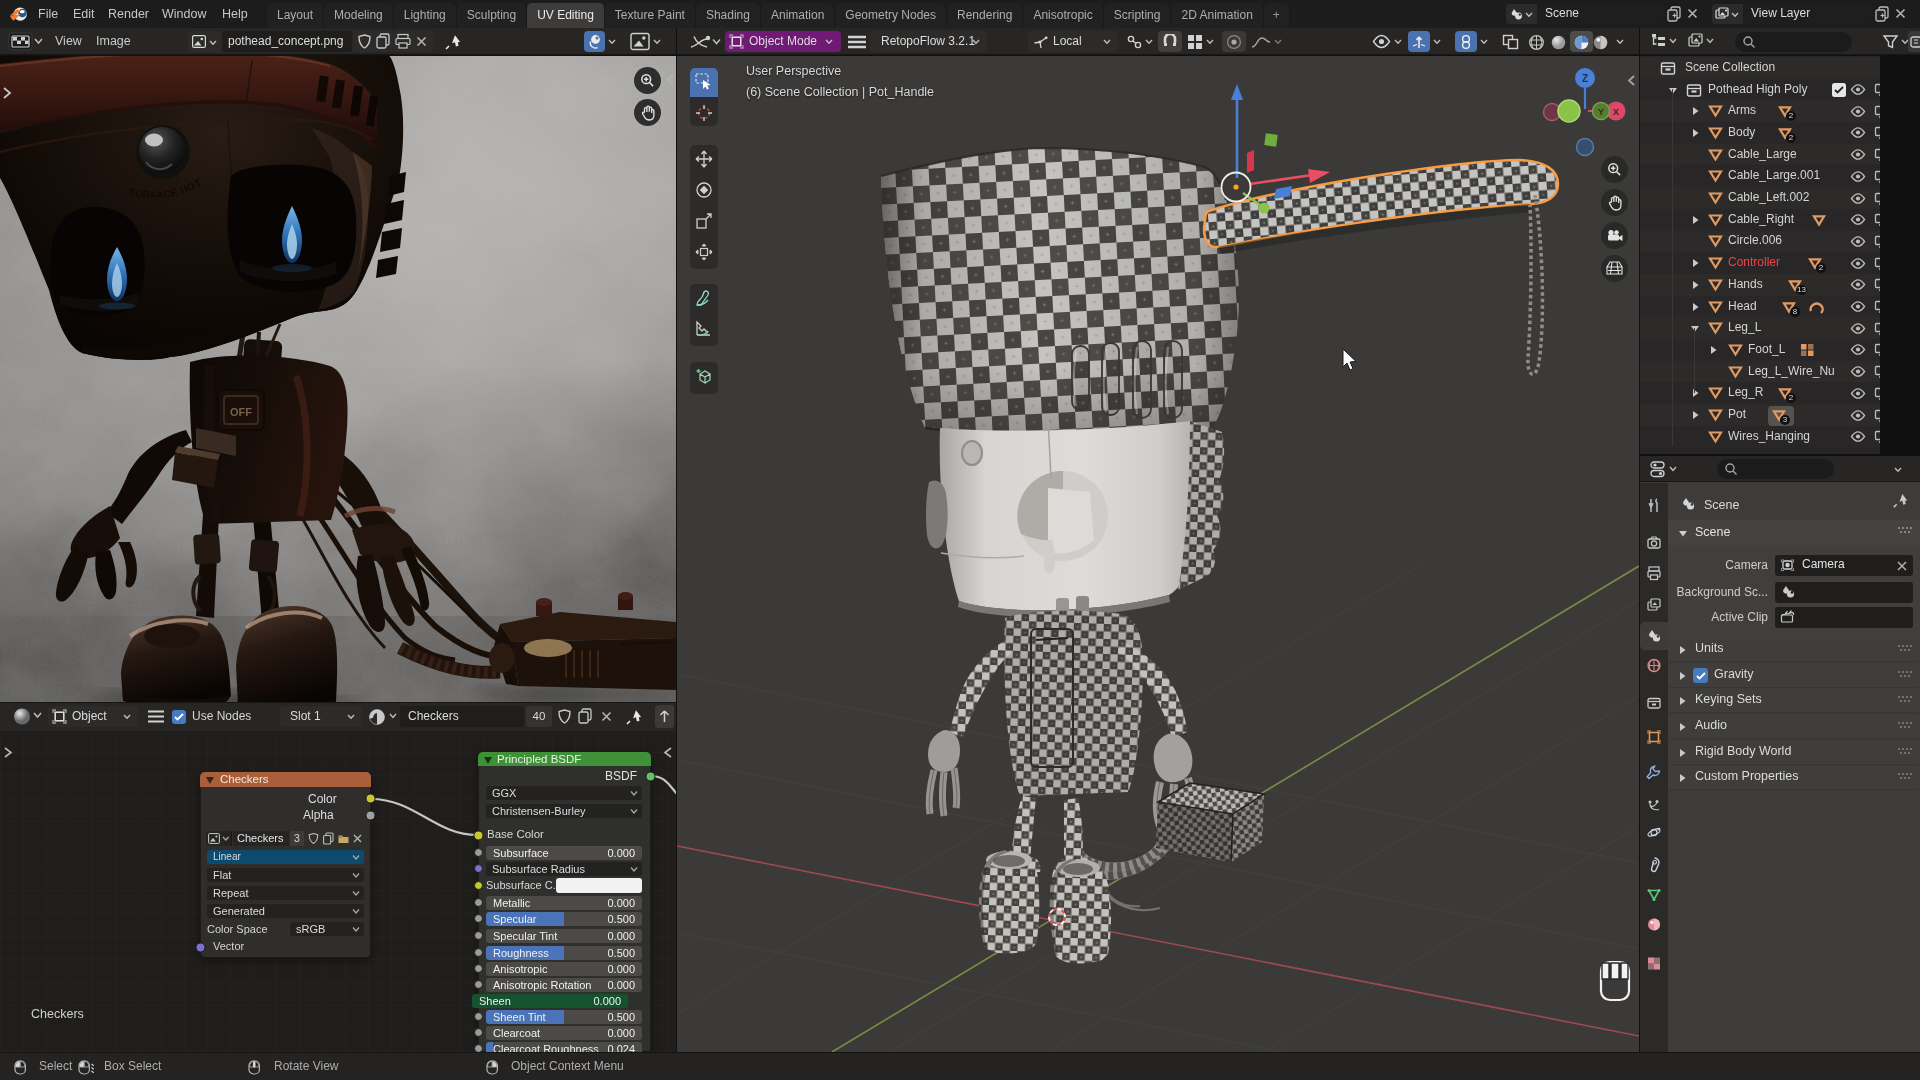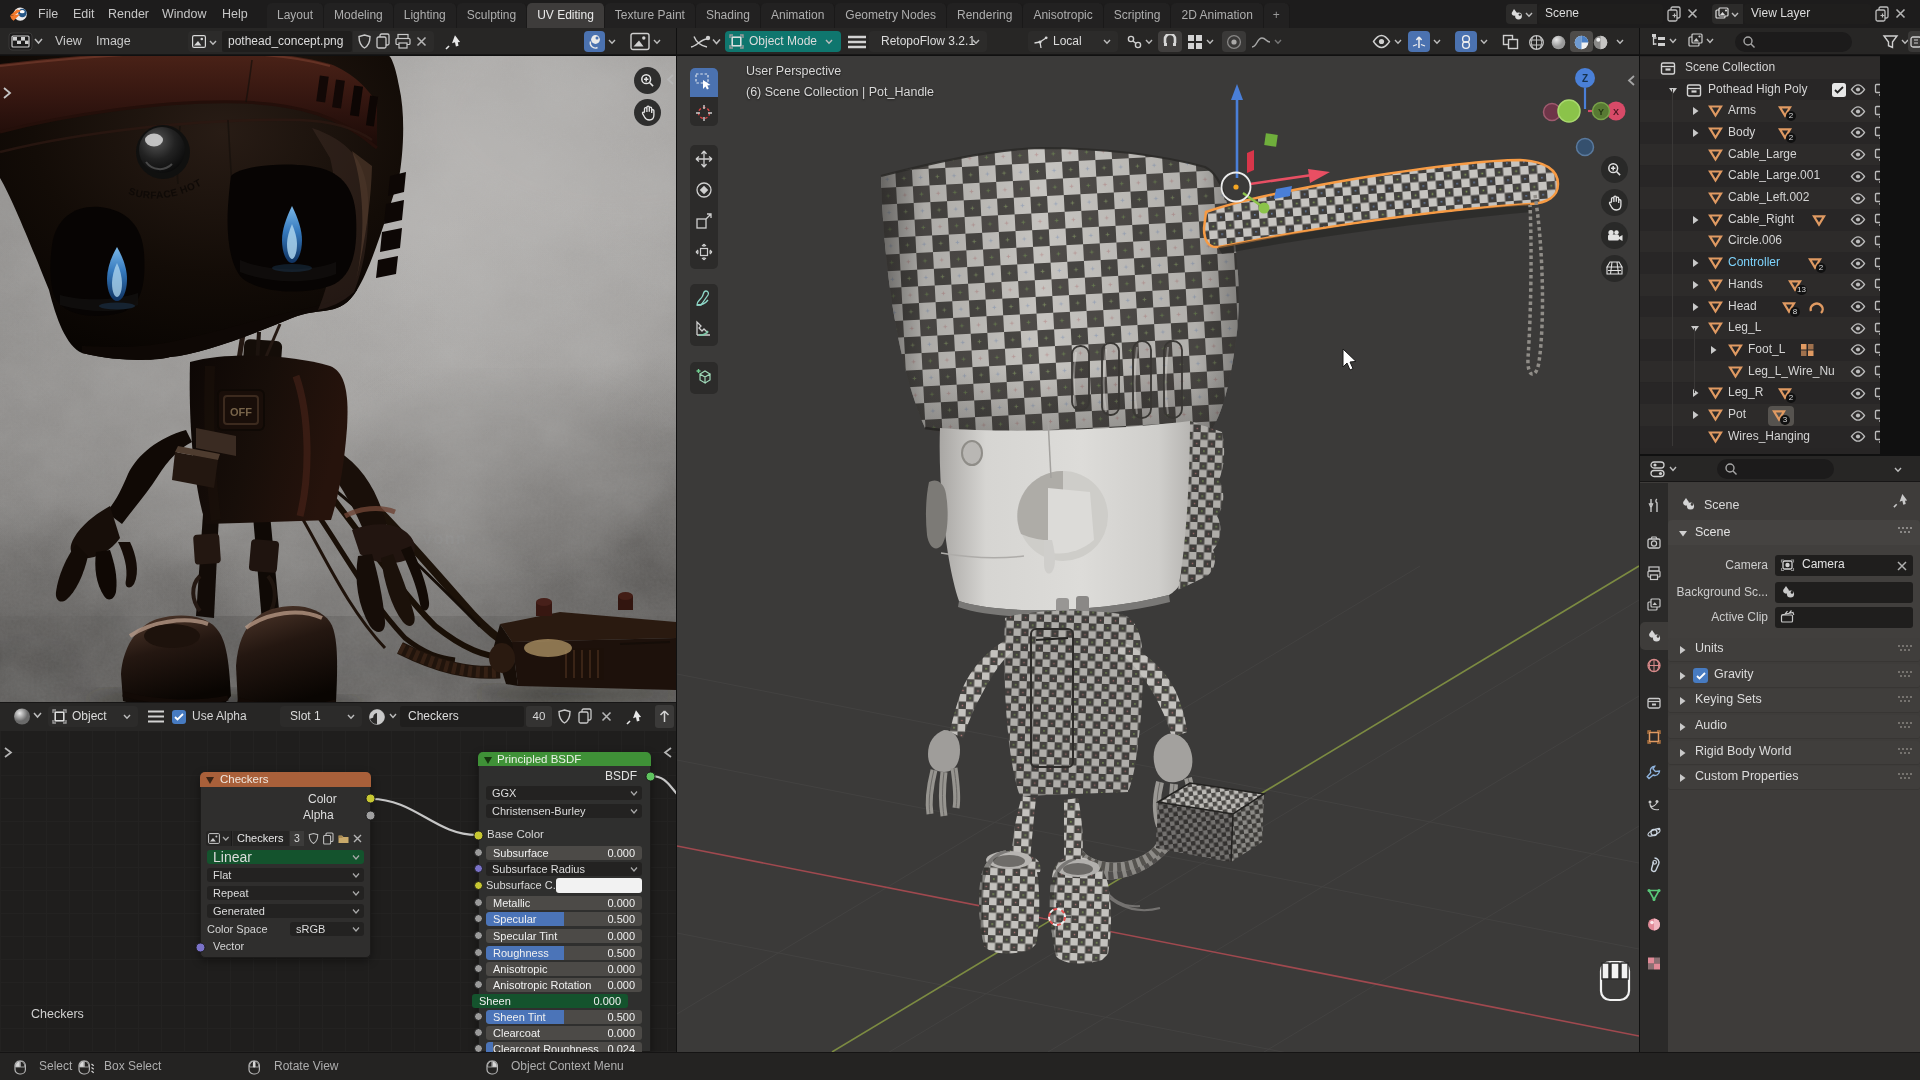--- a/index.html
+++ b/index.html
@@ -149,21 +149,21 @@
 <svg class="abs" style="left:652px;top:9px" width="10" height="9" viewBox="0 0 10 9">
       <path d="M2 3l3 3.2L8 3" fill="none" stroke="#bdbdbd" stroke-width="1.4"></path>
     </svg>
 </div>
 <div class="abs ehdr" id="vphdr" style="left:677px;width:962px;">
     <svg class="abs" style="left:11px;top:5px" width="36" height="18" viewBox="0 0 36 18">
       <path d="M3 14c6-1 10-8 16-8M6 3.5c2 5 6 9 13 10.5" fill="none" stroke="#cfcfcf" stroke-width="1.4"></path>
       <circle cx="20" cy="5" r="2.2" fill="#cfcfcf"></circle>
       <path d="M25 6.5l3.5 4L32 6.5" fill="none" stroke="#bdbdbd" stroke-width="1.5"></path>
     </svg>
-<div class="abs" style="left:48px;top:3px;width:116px;height:21px;background:#0f766e;border-radius:4px">
+<div class="abs" style="left:48px;top:3px;width:116px;height:21px;background:#701a75;border-radius:4px">
 <svg class="abs" style="left:4px;top:3px" width="15" height="15" viewBox="0 0 15 15">
         <rect x="3.2" y="3.2" width="8.6" height="8.6" fill="none" stroke="#e4e4e4" stroke-width="1.5"></rect>
         <path d="M1 4V1h3M11 1h3v3M14 11v3h-3M4 14H1v-3" stroke="#9a9a9a" stroke-width="1.4" fill="none"></path>
       </svg>
 <span class="abs" style="left:24px;color:#dcdcdc;font-size:12px;line-height:21px">Object Mode</span>
 <svg class="abs" style="left:99px;top:6px" width="10" height="9" viewBox="0 0 10 9">
         <path d="M2 3l3 3.2L8 3" fill="none" stroke="#bdbdbd" stroke-width="1.4"></path>
       </svg>
 </div>
 <svg class="abs" style="left:170px;top:7px" width="20" height="14" viewBox="0 0 20 14">
@@ -522,21 +522,21 @@
       </svg>
 </div>
 <svg class="abs" style="left:147px;top:7px" width="18" height="13" viewBox="0 0 18 13">
       <path d="M1 1.5h16M1 6.5h16M1 11.5h16" stroke="#d2d2d2" stroke-width="2.2"></path>
     </svg>
 <div class="abs" style="left:172px;top:7px;width:14px;height:14px;background:#477bc1;border-radius:3px">
       <svg class="abs" style="left:2px;top:3px" width="10" height="8" viewBox="0 0 10 8">
         <path d="M1 4l2.5 2.5L9 1" fill="none" stroke="#fff" stroke-width="1.8"></path>
       </svg>
     </div>
-<span class="abs" style="left:192px;color:#d6d6d6;font-size:12px;line-height:27px">Use Alpha</span>
+<span class="abs" style="left:192px;color:#d6d6d6;font-size:12px;line-height:27px">Use Nodes</span>
 <div class="abs" style="left:280px;top:3px;width:82px;height:21px;background:#2c2b2a;border-radius:4px">
 <span class="abs" style="left:10px;color:#dcdcdc;font-size:12px;line-height:21px">Slot 1</span>
 <svg class="abs" style="left:66px;top:6px" width="10" height="9" viewBox="0 0 10 9">
         <path d="M2 3l3 3.2L8 3" fill="none" stroke="#bdbdbd" stroke-width="1.4"></path>
       </svg>
 </div>
 <svg class="abs" style="left:368px;top:5px" width="30" height="18" viewBox="0 0 30 18">
       <circle cx="9" cy="9" r="7.5" fill="#2a2928" stroke="#8a8a8a"></circle>
       <path d="M9 1.5a7.5 7.5 0 0 1 0 15" fill="#c9c9c9"></path>
       <path d="M9 1.5a7.5 7.5 0 0 0 -7.3 9.2 7.5 7.5 0 0 0 3.6 -1.2 a 4 4 0 0 1 3.7 -4.5Z" fill="#c9c9c9"></path>
@@ -603,21 +603,21 @@
       <rect x="4" y="1" width="7" height="8.5" rx="1" fill="none" stroke="#bdbdbd" stroke-width="1.1"></rect>
       <rect x="1.6" y="3.5" width="7" height="8.5" rx="1" fill="#2f2e2d" stroke="#bdbdbd" stroke-width="1.1"></rect>
     </svg>
 <svg class="abs" style="left:337px;top:101px" width="13" height="13" viewBox="0 0 13 13">
       <path d="M1.5 3.5V11h10V5H6.5L5 3.5Z" fill="#c9a96a"></path>
       <path d="M1.5 5h4" stroke="#8a6a3a"></path>
     </svg>
 <svg class="abs" style="left:352px;top:102px" width="11" height="11" viewBox="0 0 11 11">
       <path d="M2 2l7 7M9 2L2 9" stroke="#b5b5b5" stroke-width="1.4"></path>
     </svg>
-<div class="abs" style="left:207px;top:119px;width:157px;height:14px;background:#14532d;border-radius:3px;color:#dcdcdc;font-size:14px;line-height:14px;padding-left:6px">Linear<svg class="abs" style="right:4px;top:4px" width="8" height="7" viewBox="0 0 8 7">
+<div class="abs" style="left:207px;top:119px;width:157px;height:14px;background:#0c4a6e;border-radius:3px;color:#dcdcdc;font-size:10px;line-height:14px;padding-left:6px">Linear<svg class="abs" style="right:4px;top:4px" width="8" height="7" viewBox="0 0 8 7">
         <path d="M1 1.5l3 3.5L7 1.5" fill="none" stroke="#aaa" stroke-width="1.2"></path>
       </svg></div>
 <div class="abs" style="left:207px;top:137px;width:157px;height:14px;background:#232221;border-radius:3px;color:#dcdcdc;font-size:11px;line-height:14px;padding-left:6px">Flat<svg class="abs" style="right:4px;top:4px" width="8" height="7" viewBox="0 0 8 7">
         <path d="M1 1.5l3 3.5L7 1.5" fill="none" stroke="#aaa" stroke-width="1.2"></path>
       </svg></div>
 <div class="abs" style="left:207px;top:155px;width:157px;height:14px;background:#232221;border-radius:3px;color:#dcdcdc;font-size:11px;line-height:14px;padding-left:6px">Repeat<svg class="abs" style="right:4px;top:4px" width="8" height="7" viewBox="0 0 8 7">
         <path d="M1 1.5l3 3.5L7 1.5" fill="none" stroke="#aaa" stroke-width="1.2"></path>
       </svg></div>
 <div class="abs" style="left:207px;top:173px;width:157px;height:14px;background:#232221;border-radius:3px;color:#dcdcdc;font-size:11px;line-height:14px;padding-left:6px">Generated<svg class="abs" style="right:4px;top:4px" width="8" height="7" viewBox="0 0 8 7">
         <path d="M1 1.5l3 3.5L7 1.5" fill="none" stroke="#aaa" stroke-width="1.2"></path>
@@ -1168,21 +1168,21 @@
       <circle cx="7.5" cy="7" r="2.6" fill="none" stroke="#bcbcbc" stroke-width="1.3"></circle>
       <path d="M4 2l1.5-1.5M9 2l1.5-1.5" stroke="#bcbcbc" stroke-width="1.2"></path>
     </svg>
 <div class="abs" style="left:0;top:196.3px;width:280px;height:21.7px;background:#282626"></div>
 <svg class="abs" style="left:50px;top:202.1px" width="10" height="10" viewBox="0 0 10 10">
       <path d="M3 1l5.5 4L3 9Z" fill="#c9c9c9"></path>
     </svg>
 <svg class="abs" style="left:68px;top:200.1px" width="15" height="14" viewBox="0 0 15 14">
       <path d="M2 2.5h11L7.5 11.5Z" fill="none" stroke="#e09a62" stroke-width="2.2"></path>
     </svg>
-<span class="abs" style="left:88px;top:199.1px;color:#7dd3fc;font-size:12px">Controller</span>
+<span class="abs" style="left:88px;top:199.1px;color:#ef4444;font-size:12px">Controller</span>
 <svg class="abs" style="left:168px;top:201.1px" width="14" height="13" viewBox="0 0 15 14">
       <path d="M2 2.5h11L7.5 11.5Z" fill="none" stroke="#e09a62" stroke-width="2.4"></path>
     </svg>
     <div class="abs" style="left:176px;top:207.1px;min-width:10px;height:10px;background:#111;border-radius:5px;color:#ddd;font-size:8px;line-height:10px;text-align:center;padding:0 1px">2</div>
 <svg class="abs" style="left:210px;top:200.6px" width="16" height="13" viewBox="0 0 16 13">
       <path d="M1.5 6.5C4 3 6.5 1.8 8 1.8s4 1.2 6.5 4.7C12 10 9.5 11.2 8 11.2S4 10 1.5 6.5Z" fill="none" stroke="#bcbcbc" stroke-width="1.3"></path>
       <circle cx="8" cy="6.5" r="2.1" fill="#bcbcbc"></circle>
     </svg>
 <svg class="abs" style="left:234px;top:200.6px" width="15" height="13" viewBox="0 0 15 13">
       <rect x="1.5" y="1.5" width="12" height="8" rx="1" fill="none" stroke="#bcbcbc" stroke-width="1.3"></rect>

